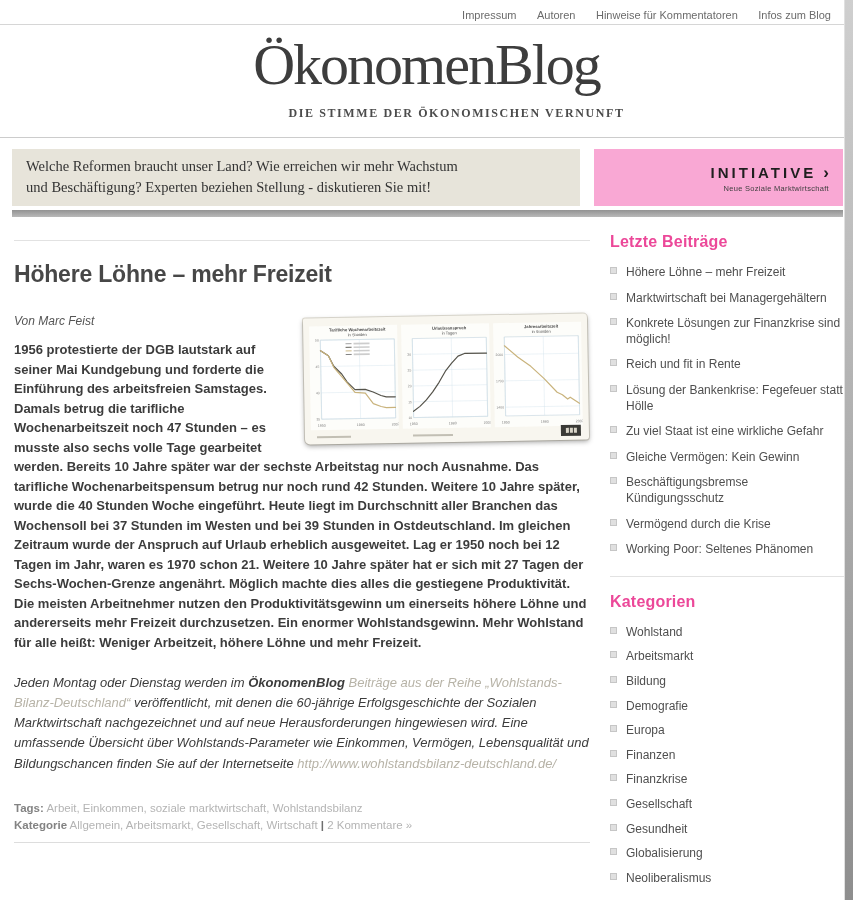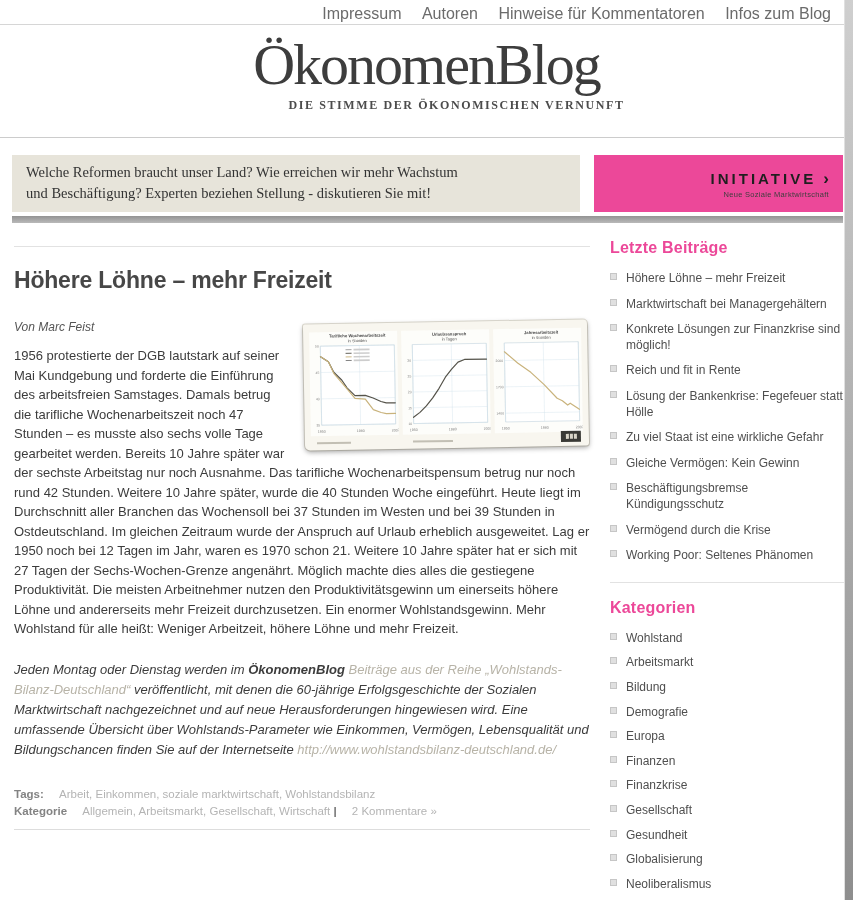--- a/index.html
+++ b/index.html
@@ -7,34 +7,34 @@
   body { font-family:"Liberation Sans", sans-serif; color:#3c3c3c; }
   .page { position:relative; width:853px; height:900px; margin:0 auto; background:#fff; overflow:hidden; }
 
   
   .edge-right { position:absolute; top:0; right:0; width:9px; height:100%;
     background:linear-gradient(to bottom,#cfcfcf 0%,#b5b5b5 40%,#8e8e8e 100%);
     border-left:1px solid #e0e0e0; }
 
   
   .topnav { height:25px; padding:5px 22px 0 0; text-align:right; border-bottom:1px solid #d6d6d6; }
-  .topnav a { color:#6b6b6b; font-size:16px; text-decoration:none; margin-left:16px; cursor:pointer; }
+  .topnav a { color:#6b6b6b; font-size:11px; text-decoration:none; margin-left:16px; cursor:pointer; }
 
   
   .masthead { height:113px; text-align:center; padding-top:10px; border-bottom:1px solid #cccccc; }
   .site-title { font-family:"Liberation Serif", serif; font-size:58px; line-height:1.05;
     color:#3d3d3d; letter-spacing:-2px; cursor:pointer; }
   .site-tagline { font-family:"Liberation Serif", serif; font-size:12px; font-weight:bold;
-    color:#4c4c4c; letter-spacing:1.6px; margin-top:2px; padding-left:60px; }
-
-  
-  .banner-row { display:flex; gap:14px; margin:17px 10px 0 12px; }
+    color:#4c4c4c; letter-spacing:1.6px; margin-top:10px; padding-left:60px; }
+
+  
+  .banner-row { display:flex; gap:14px; margin:11px 10px 0 12px; }
   .banner-left { width:568px; background:#e7e4da; padding:7px 14px 8px;
     font-family:"Liberation Serif", serif; font-size:14.5px; line-height:1.45; color:#333; }
-  .banner-right { flex:1; background:#ec4899; display:flex; align-items:center; justify-content:flex-end; padding:5px 14px; }
+  .banner-right { flex:1; background:#f9a8d4; display:flex; align-items:center; justify-content:flex-end; padding:5px 14px; }
   .insm { text-align:right; cursor:pointer; }
   .insm-top { font-size:15px; font-weight:bold; letter-spacing:3px; color:#1f1f1f; white-space:nowrap; }
   .insm-arrow { font-size:17px; font-weight:bold; letter-spacing:0; }
   .insm-sub { font-size:7.5px; color:#3e3e3e; margin-top:1px; letter-spacing:.3px; }
   .gray-bar { height:7px; margin:4px 10px 0 12px; background:linear-gradient(to bottom,#939393,#b9b9b9); }
 
   
   .main { display:flex; padding:16px 0 0 14px; }
   .article-col { width:576px; }
   .sidebar { width:238px; margin-left:20px; }
@@ -50,29 +50,29 @@
     box-shadow:0 2px 5px rgba(0,0,0,.35), 0 0 0 1px #e3e0d6; position:relative; cursor:pointer;
     border-radius:2px 4px 3px 5px; }
   .panels { display:flex; justify-content:space-between; gap:4px; }
   .panels svg { display:block; background:#fdfdfa; }
   .src-dash { position:absolute; bottom:6px; left:12px; width:34px; height:2px; background:#c2bfb4; }
   .src-dash2 { position:absolute; bottom:6px; left:108px; width:40px; height:2px; background:#c2bfb4; }
   .chart-logo { position:absolute; bottom:4px; right:8px; width:20px; height:11px; background:#3a3a36;
     display:flex; align-items:center; justify-content:center; gap:1px; }
   .chart-logo i { width:3px; height:5px; background:#d9d5c8; display:block; }
 
-  .body-text { font-size:13px; line-height:1.5; color:#3c3c3c; margin-top:12px; text-align:left; }
+  .body-text { font-size:13px; line-height:1.5; color:#3c3c3c; margin-top:12px; text-align:left;font-weight:bold; }
 
   .footer-note { font-style:italic; font-size:13px; line-height:1.55; margin-top:21px; color:#3c3c3c; }
   .footer-note .brand { font-weight:bold; }
   .light-link { color:#b7b3a7; text-decoration:none; cursor:pointer; }
 
   .meta { margin-top:26px; font-size:11.5px; line-height:1.5; }
   .meta .lbl { font-weight:bold; color:#838383; }
-  .meta a { color:#b4b4b4; text-decoration:none; cursor:pointer;margin-left:12px; }
+  .meta a { color:#b4b4b4; text-decoration:none; cursor:pointer; }
   .meta .sep { font-weight:bold; color:#6f6f6f; }
   .meta-hr { border:0; border-top:1px solid #dddddd; margin-top:8px; }
 
   
   .sb-heading { font-size:16px; font-weight:bold; color:#ec4899; letter-spacing:.2px; }
   .sb-list { list-style:none; margin-top:14px; }
   .sb-list li { position:relative; padding-left:16px; margin-bottom:10px; font-size:12px;
     line-height:1.3; color:#4f4f4f; cursor:pointer; }
   .sb-list.cats li { margin-bottom:9px; }
   .sq { position:absolute; left:0; top:2px; width:7px; height:7px; background:#e0e0e0; border:1px solid #c6c6c6; }

